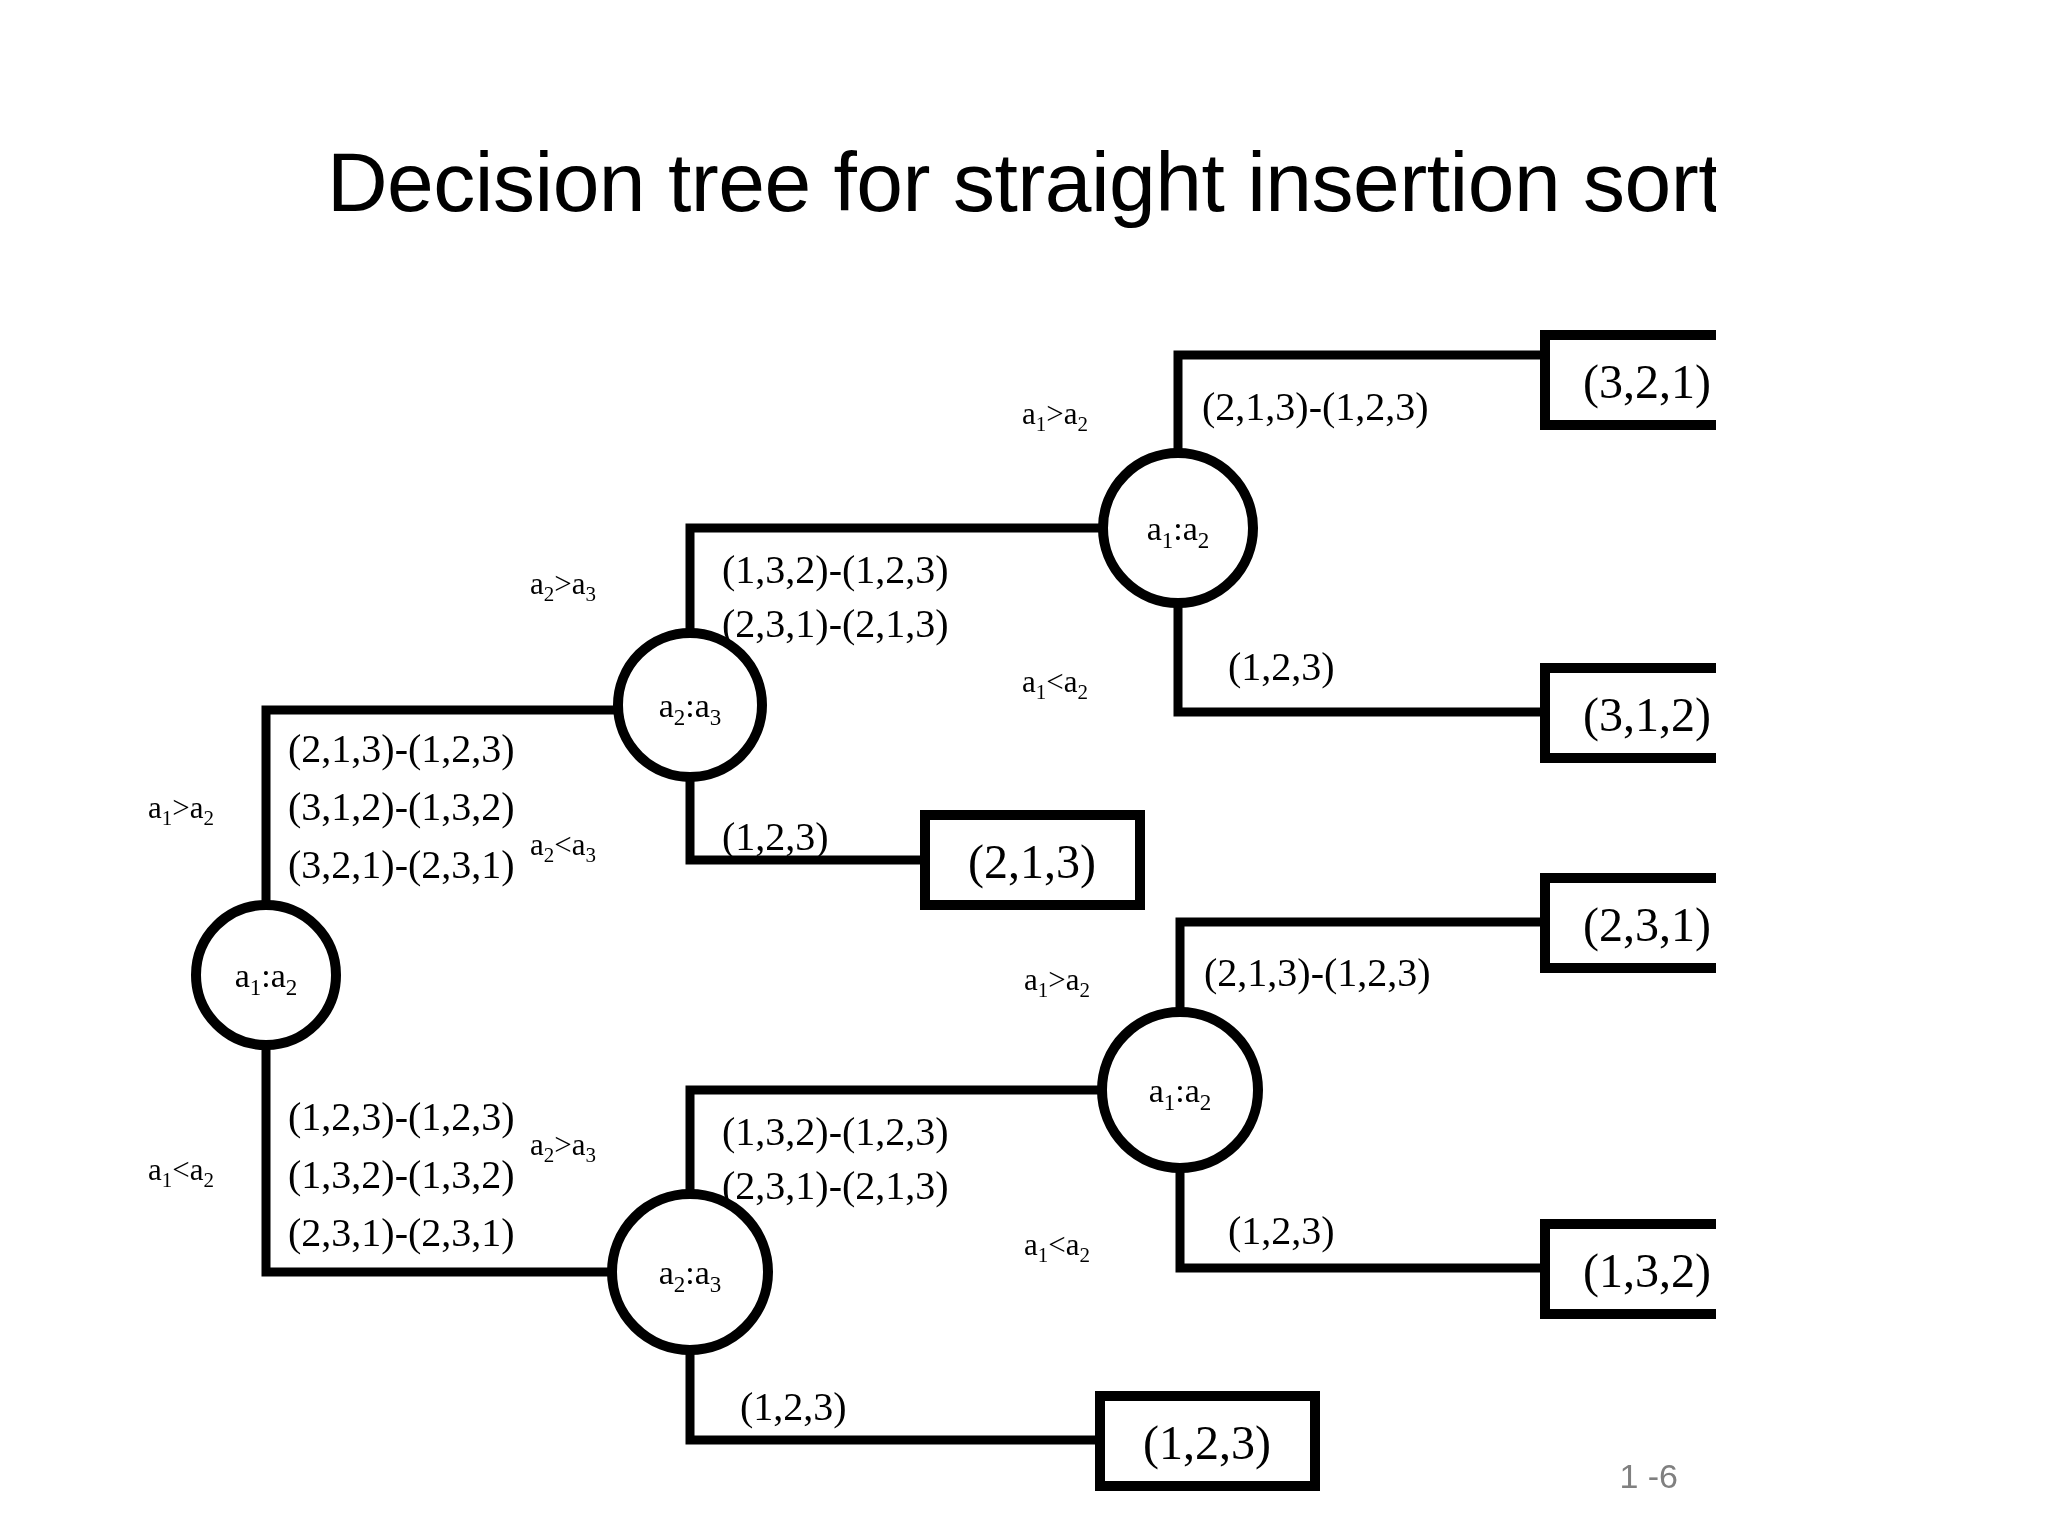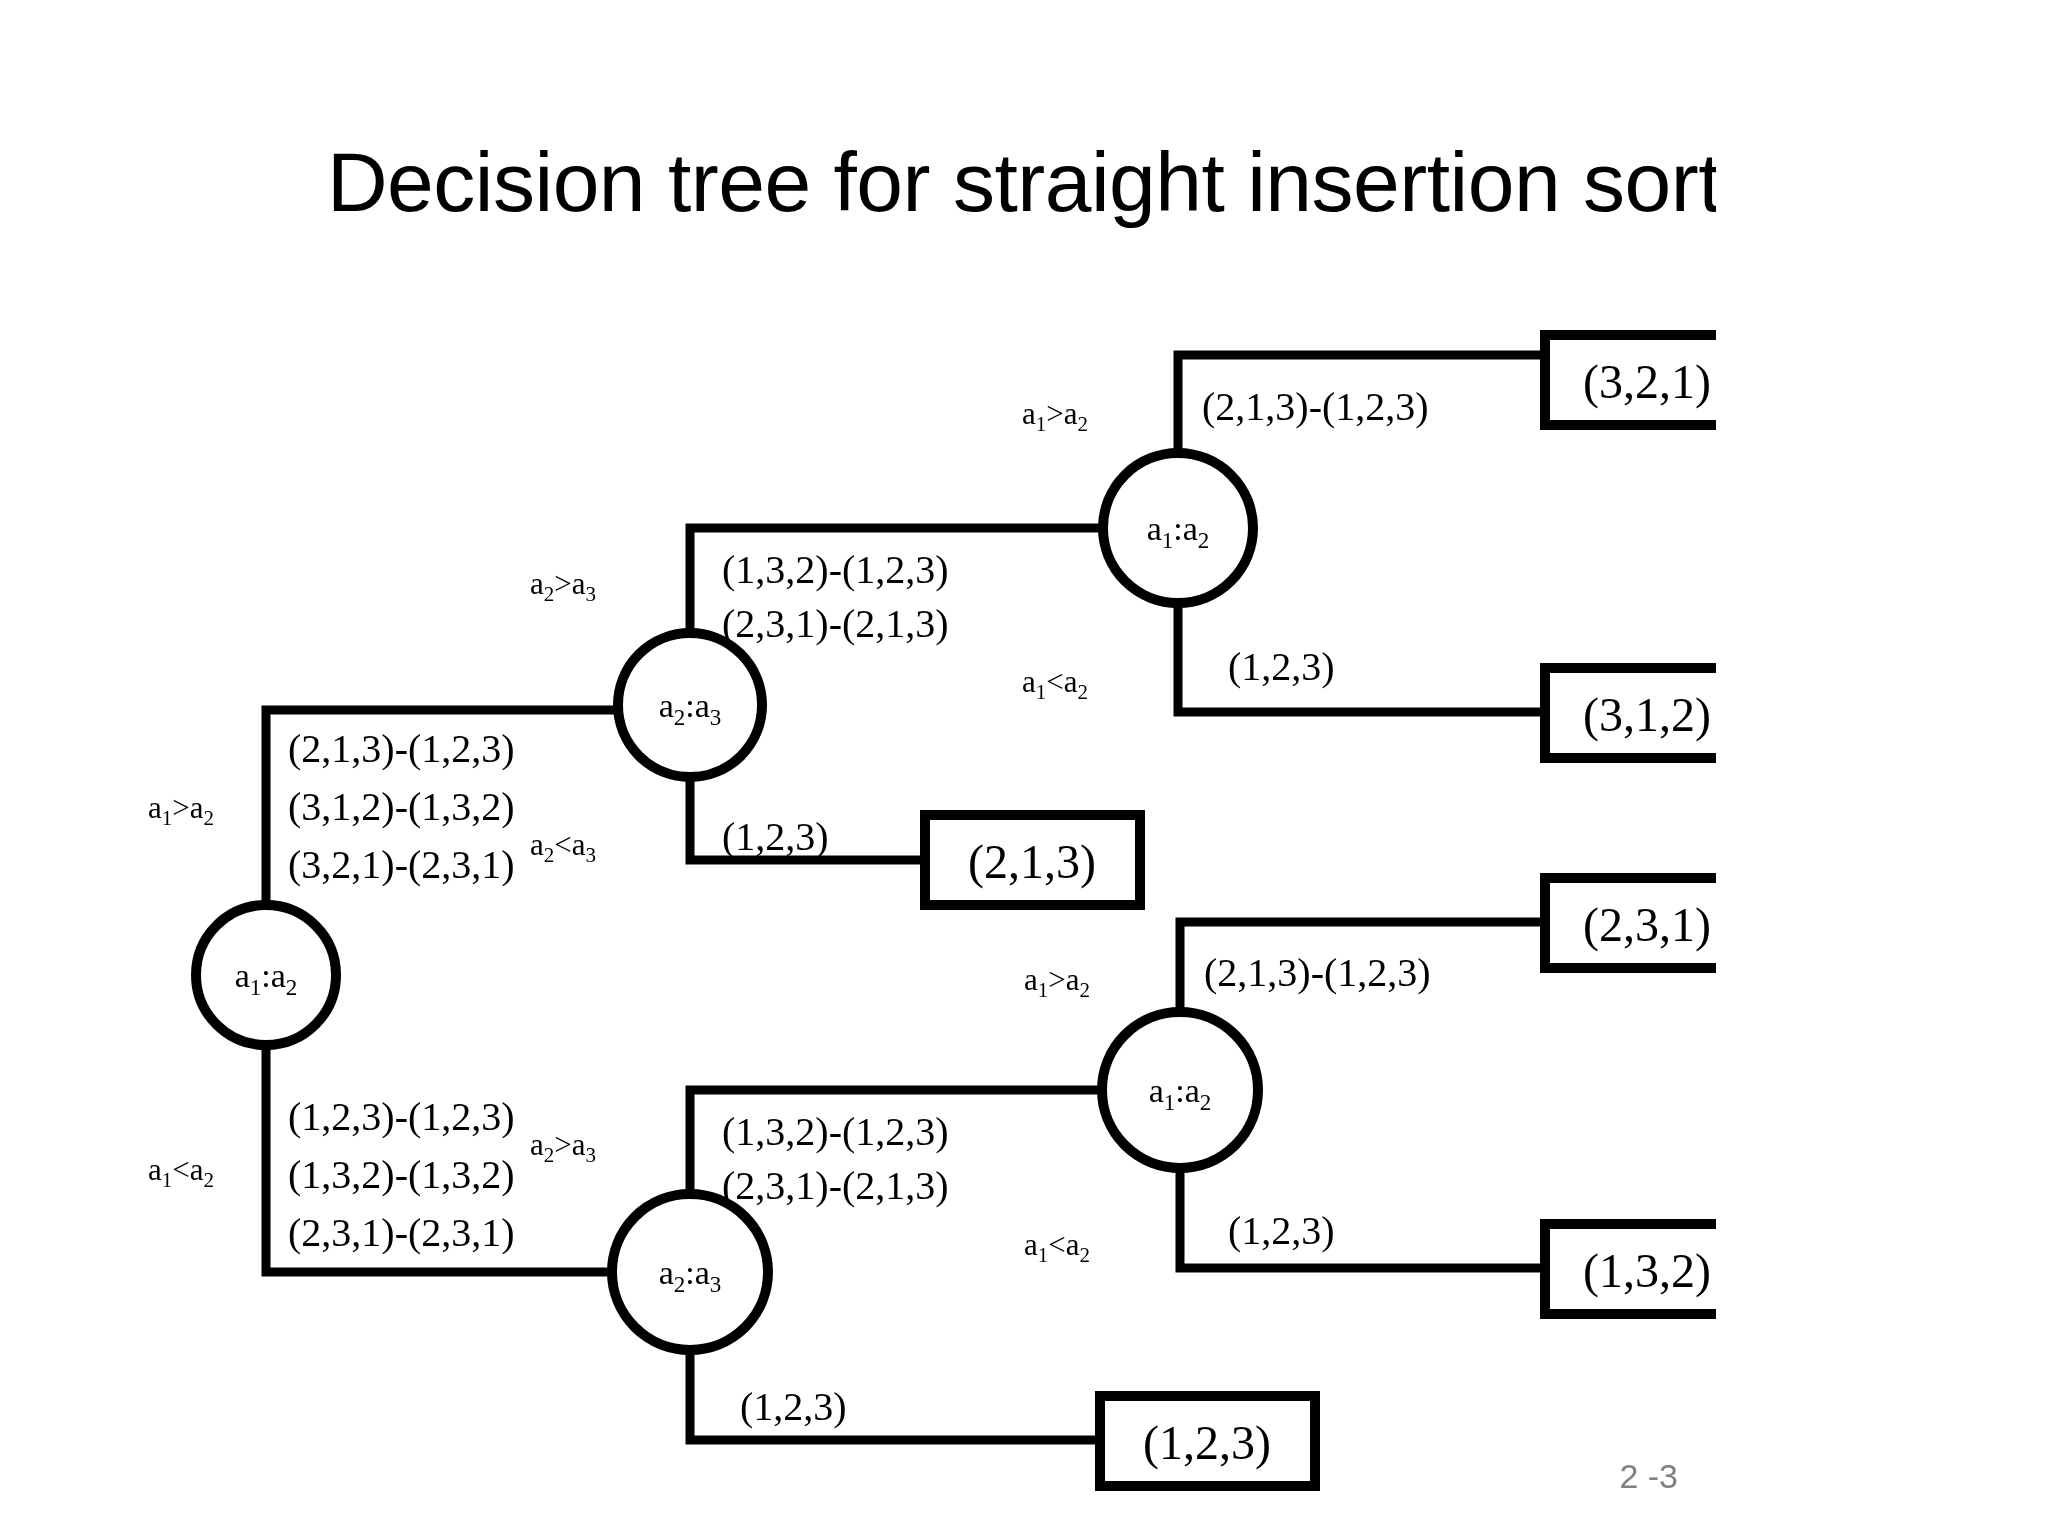--- a/index.html
+++ b/index.html
@@ -207,15 +207,15 @@
     <text class="annot" x="722" y="1199">(2,3,1)-(2,1,3)</text>
 
     <text class="annot" x="740" y="1420">(1,2,3)</text>
 
     <text class="annot" x="1204" y="986">(2,1,3)-(1,2,3)</text>
 
     <text class="annot" x="1228" y="1244">(1,2,3)</text>
 
   </svg>
 
-  <div id="page-number">2 -3</div>
+  <div id="page-number">1 -6</div>
 
 </div>
 
 </body></html>

